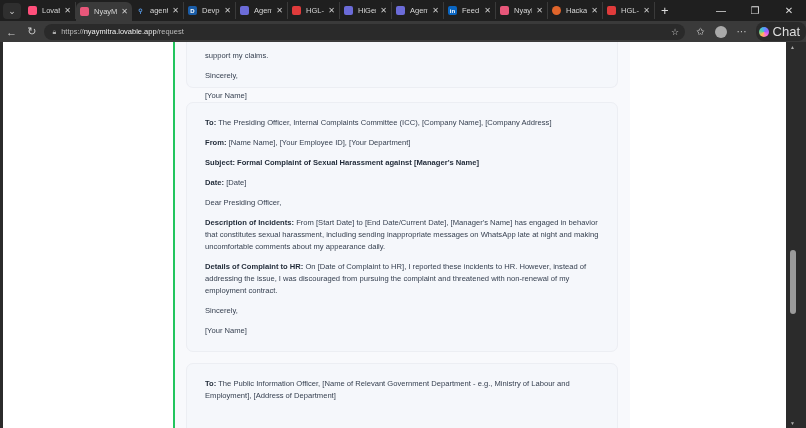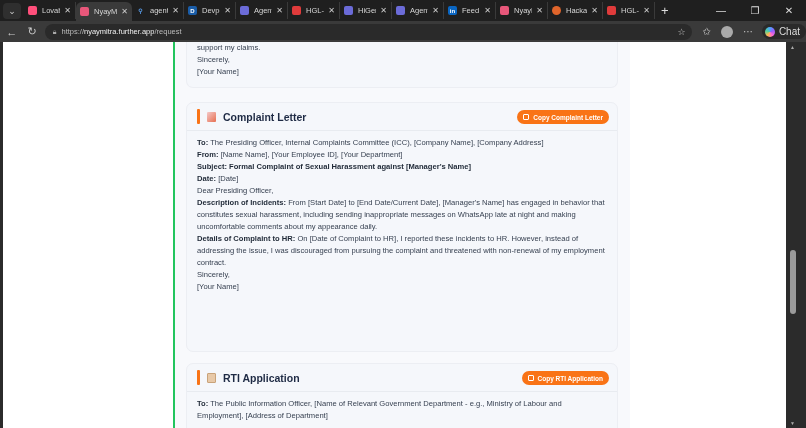--- a/index.html
+++ b/index.html
@@ -18,41 +18,41 @@
 .winctl span{width:34px;text-align:center;color:#ddd;font-size:10px;}
 
 .toolbar{position:absolute;left:0;top:21px;width:806px;height:21px;background:#3a3a3a;display:flex;align-items:center;}
 .navbtn{width:18px;color:#ccc;font-size:11px;text-align:center;margin-left:3px;}
 .omnibox{margin-left:4px;width:670px;height:16px;border-radius:8px;background:#2a2a2a;display:flex;align-items:center;padding-left:8px;color:#bbb;font-size:7.5px;}
 .omnibox .lock{margin-right:5px;font-size:7px;color:#aaa;}
 .omnibox .host{color:#eee;}
 .tb-icons{display:flex;align-items:center;margin-left:6px;}
 .tb-icons span{color:#ccc;font-size:10px;margin:0 5px;}
 .avatar{width:12px;height:12px;border-radius:50%;background:#aaa;}
-.chatbtn{display:flex;align-items:center;background:#2a2a2a;border-radius:8px;padding:2px 6px 2px 3px;color:#ddd;font-size:10px;margin-left:4px;}
+.chatbtn{display:flex;align-items:center;background:#2a2a2a;border-radius:8px;padding:2px 6px 2px 3px;color:#ddd;font-size:13px;margin-left:4px;}
 .chatbtn .logo{width:10px;height:10px;border-radius:50%;background:conic-gradient(#4ea1ff,#9b5cff,#ff6ad5,#ffb84e,#4ed3a0,#4ea1ff);margin-right:4px;}
 
 .viewport{position:absolute;left:3px;top:42px;width:783px;height:386px;background:#ffffff;overflow:hidden;}
 .scrollbar{position:absolute;left:786px;top:42px;width:14px;height:386px;background:#2b2b2b;}
 .scroll-up{position:absolute;top:2px;left:4px;color:#aaa;font-size:5px;}
 .scroll-down{position:absolute;bottom:2px;left:4px;color:#aaa;font-size:5px;}
 .thumb{position:absolute;left:4px;top:208px;width:6px;height:64px;background:#9a9a9a;border-radius:3px;}
 .rightgutter{position:absolute;left:800px;top:42px;width:6px;height:386px;background:#2b2b2b;}
 
 .greenline{position:absolute;left:170px;top:0;width:2px;height:386px;background:#22c55e;}
 .content-bg{position:absolute;left:172px;top:0;width:455px;height:386px;background:#f8f9fc;}
 .card{position:absolute;left:183px;width:432px;background:#f5f7fb;border:1px solid #eceef3;border-radius:7px;}
 .card .hdr{height:28px;display:flex;align-items:center;border-bottom:1px solid #e8ebf0;position:relative;}
 .card .hdr .bar{width:3px;height:15px;background:#f97316;border-radius:1px;margin-left:10px;}
 .card .hdr .ico{width:9px;height:10px;margin-left:7px;margin-right:7px;border-radius:1px;}
 .card .hdr .title{font-size:10.5px;font-weight:bold;color:#1e2a44;}
 .card .hdr .copy{position:absolute;right:8px;top:7px;height:14px;border-radius:7px;background:#f97316;color:#fff;font-size:6.5px;font-weight:bold;display:flex;align-items:center;padding:0 6px;}
 .card .hdr .copy .cico{width:6px;height:6px;border:1px solid #fff;border-radius:1px;margin-right:4px;position:relative;}
 .body{padding:6px 10px 0 10px;font-size:7.6px;line-height:12px;color:#374151;}
-.body p{margin:0;}
+.body p{margin:8px;}
 .body b{color:#1f2937;}
 </style>
 </head>
 <body>
 
 <div class="browser">
 
   <div class="tabstrip">
     <div class="tab-menu">⌄</div>
 
@@ -124,21 +124,21 @@
       <span>✕</span>
     </div>
   </div>
 
   <div class="toolbar">
     <span class="navbtn">←</span>
     <span class="navbtn">↻</span>
     <div class="omnibox">
       <span class="lock">🔒︎</span>
       <span>https://</span>
-        <span class="host">nyaymitra.further.app</span>
+        <span class="host">nyaymitra.lovable.app</span>
         <span>/request</span>
       <span style="margin-left:auto;margin-right:6px;font-size:9px;color:#ccc">☆</span>
     </div>
     <div class="tb-icons">
       <span>✩</span>
       <span class="avatar"></span>
       <span>···</span>
     </div>
     <div class="chatbtn">
       <span class="logo"></span>
@@ -152,52 +152,34 @@
 
     <div class="card" style="top:-12px;height:58px;border-top:none;border-radius:0 0 7px 7px">
       <div class="body" style="padding-top:12px">
         <p>support my claims.</p>
         <p>Sincerely,</p>
         <p>[Your Name]</p>
       </div>
     </div>
 
     <div class="card" style="top:60px;height:250px">
-      <div class="hdr">
-        <span class="bar"></span>
-        <span class="ico" style="background:linear-gradient(135deg,#f4c9c9,#e76f51)"></span>
-        <span class="title">Complaint Letter</span>
-        <span class="copy">
-          <span class="cico"></span>
-          <span>Copy Complaint Letter</span>
-        </span>
-      </div>
       <div class="body">
         <p><b>To:</b> <span>The Presiding Officer, Internal Complaints Committee (ICC), [Company Name], [Company Address]</span></p>
         <p><b>From:</b> <span>[Name Name], [Your Employee ID], [Your Department]</span></p>
         <p><b>Subject: Formal Complaint of Sexual Harassment against [Manager's Name]</b></p>
         <p><b>Date:</b> <span>[Date]</span></p>
         <p>Dear Presiding Officer,</p>
         <p><b>Description of Incidents:</b> <span>From [Start Date] to [End Date/Current Date], [Manager's Name] has engaged in behavior that constitutes sexual harassment, including sending inappropriate messages on WhatsApp late at night and making uncomfortable comments about my appearance daily.</span></p>
         <p><b>Details of Complaint to HR:</b> <span>On [Date of Complaint to HR], I reported these incidents to HR. However, instead of addressing the issue, I was discouraged from pursuing the complaint and threatened with non-renewal of my employment contract.</span></p>
         <p>Sincerely,</p>
         <p>[Your Name]</p>
       </div>
     </div>
 
     <div class="card" style="top:321px;height:80px">
-      <div class="hdr">
-        <span class="bar"></span>
-        <span class="ico" style="background:#e8c9a8;border:1px solid #c9a37a"></span>
-        <span class="title">RTI Application</span>
-        <span class="copy">
-          <span class="cico"></span>
-          <span>Copy RTI Application</span>
-        </span>
-      </div>
       <div class="body">
         <p><b>To:</b> <span>The Public Information Officer, [Name of Relevant Government Department - e.g., Ministry of Labour and Employment], [Address of Department]</span></p>
       </div>
     </div>
   </div>
 
   <div class="scrollbar">
     <span class="scroll-up">▲</span>
     <div class="thumb"></div>
     <span class="scroll-down">▼</span>

